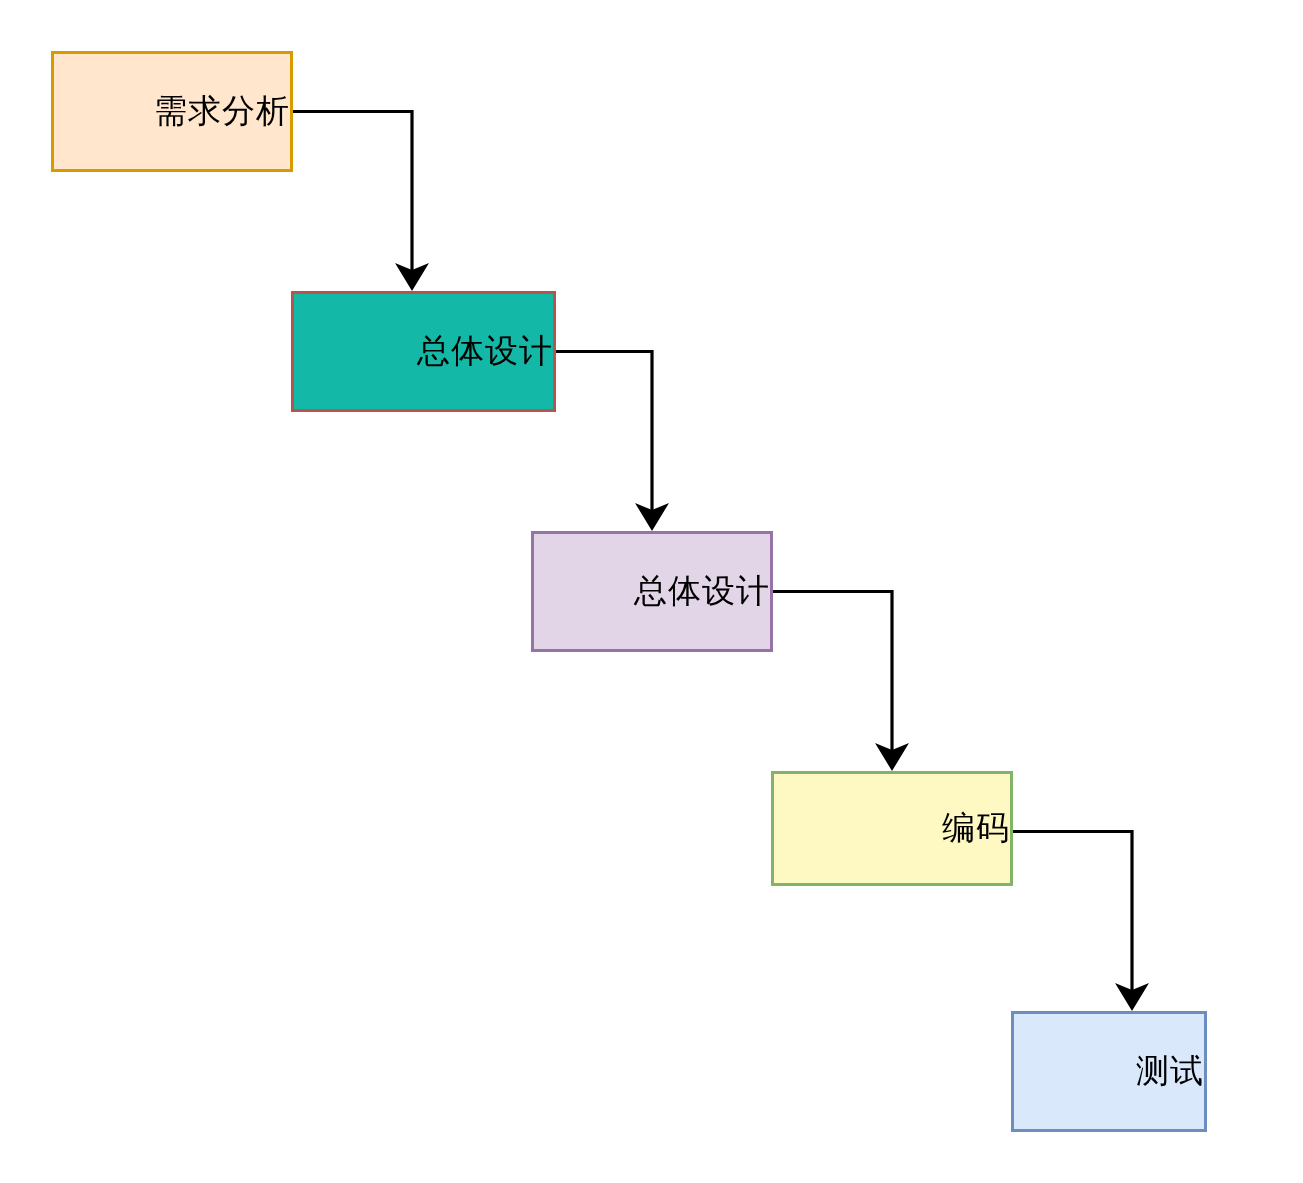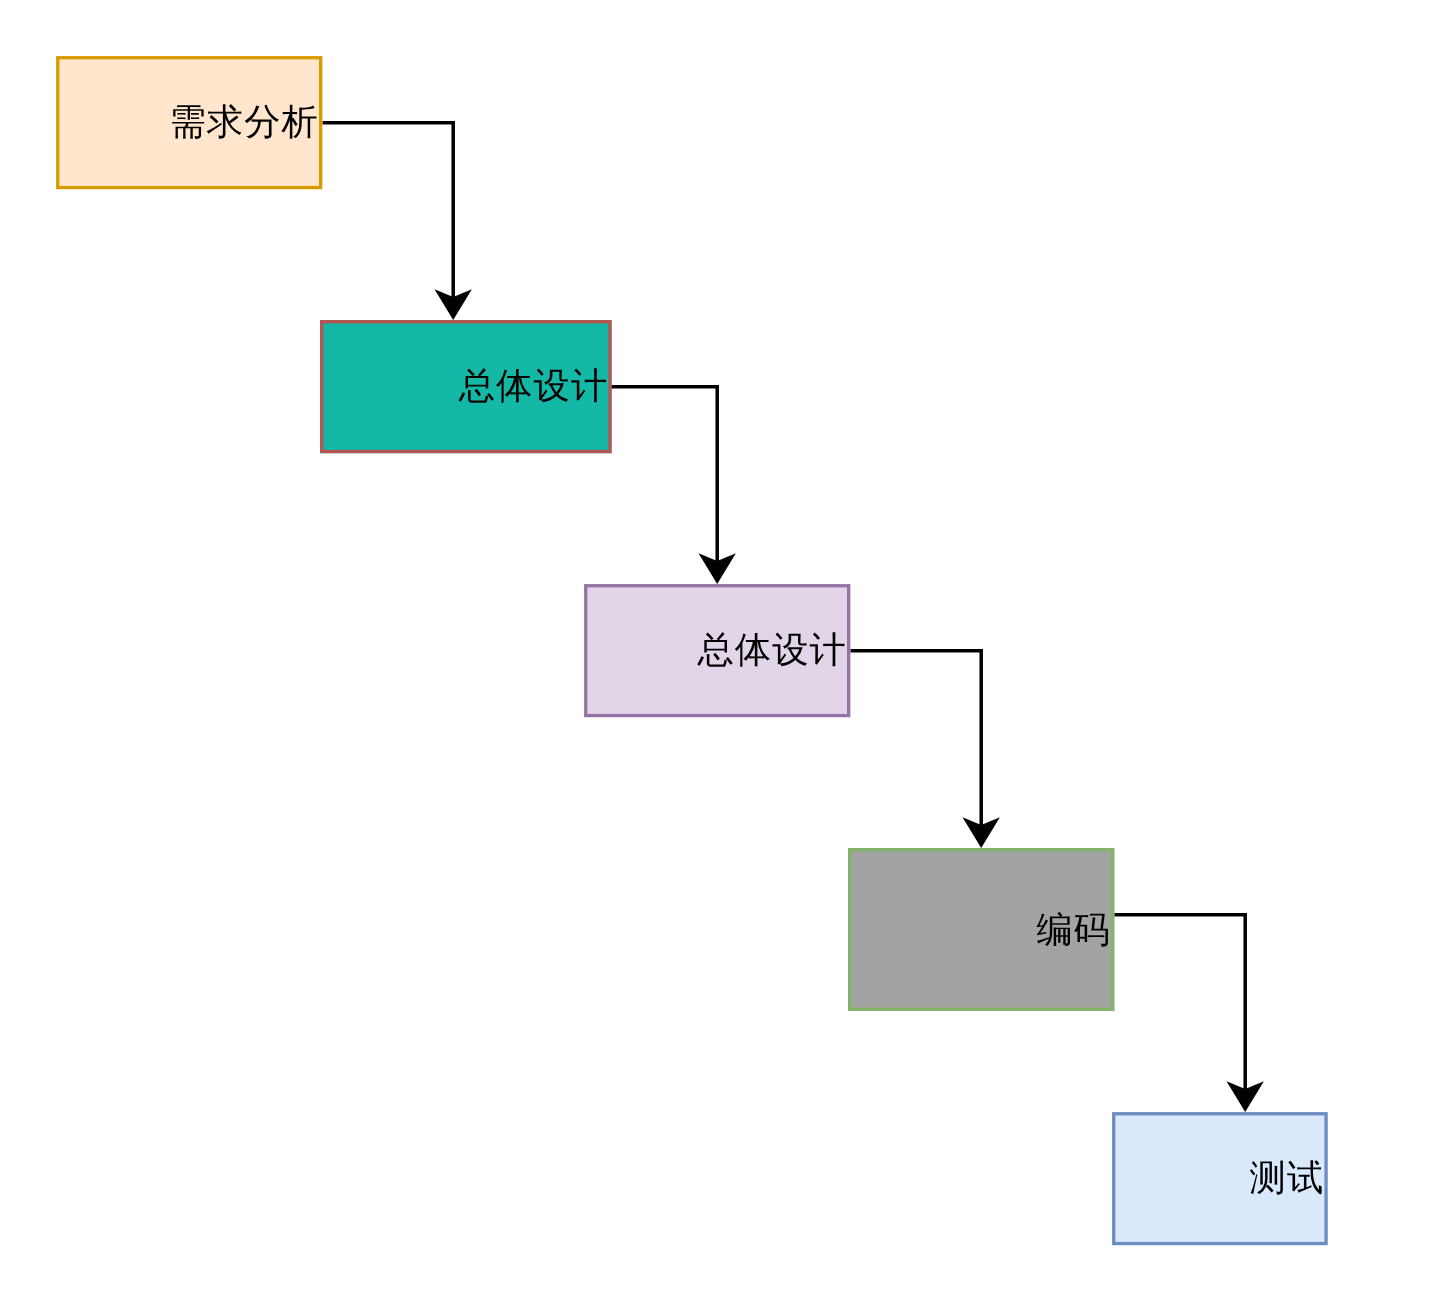--- a/index.html
+++ b/index.html
@@ -60,21 +60,21 @@
   </div>
 
   <div class="node" style="left: 291px; top: 291px; width: 265px; height: 121px; background: #14b8a6; border-color: rgb(184, 84, 80);">
     <span class="node-label">总体设计</span>
   </div>
 
   <div class="node" style="left: 531px; top: 531px; width: 242px; height: 121px; background: rgb(225, 213, 231); border-color: rgb(150, 115, 166);">
     <span class="node-label">总体设计</span>
   </div>
 
-  <div class="node" style="left: 771px; top: 771px; width: 242px; height: 148px; background: #a3a3a3; border-color: rgb(130, 179, 102);">
+  <div class="node" style="left: 771px; top: 771px; width: 242px; height: 115px; background: #fef9c3; border-color: rgb(130, 179, 102);">
     <span class="node-label">编码</span>
   </div>
 
   <div class="node" style="left: 1011px; top: 1011px; width: 196px; height: 121px; background: rgb(218, 232, 252); border-color: rgb(108, 142, 191);">
     <span class="node-label">测试</span>
   </div>
 
 </div>
 
 </body></html>

